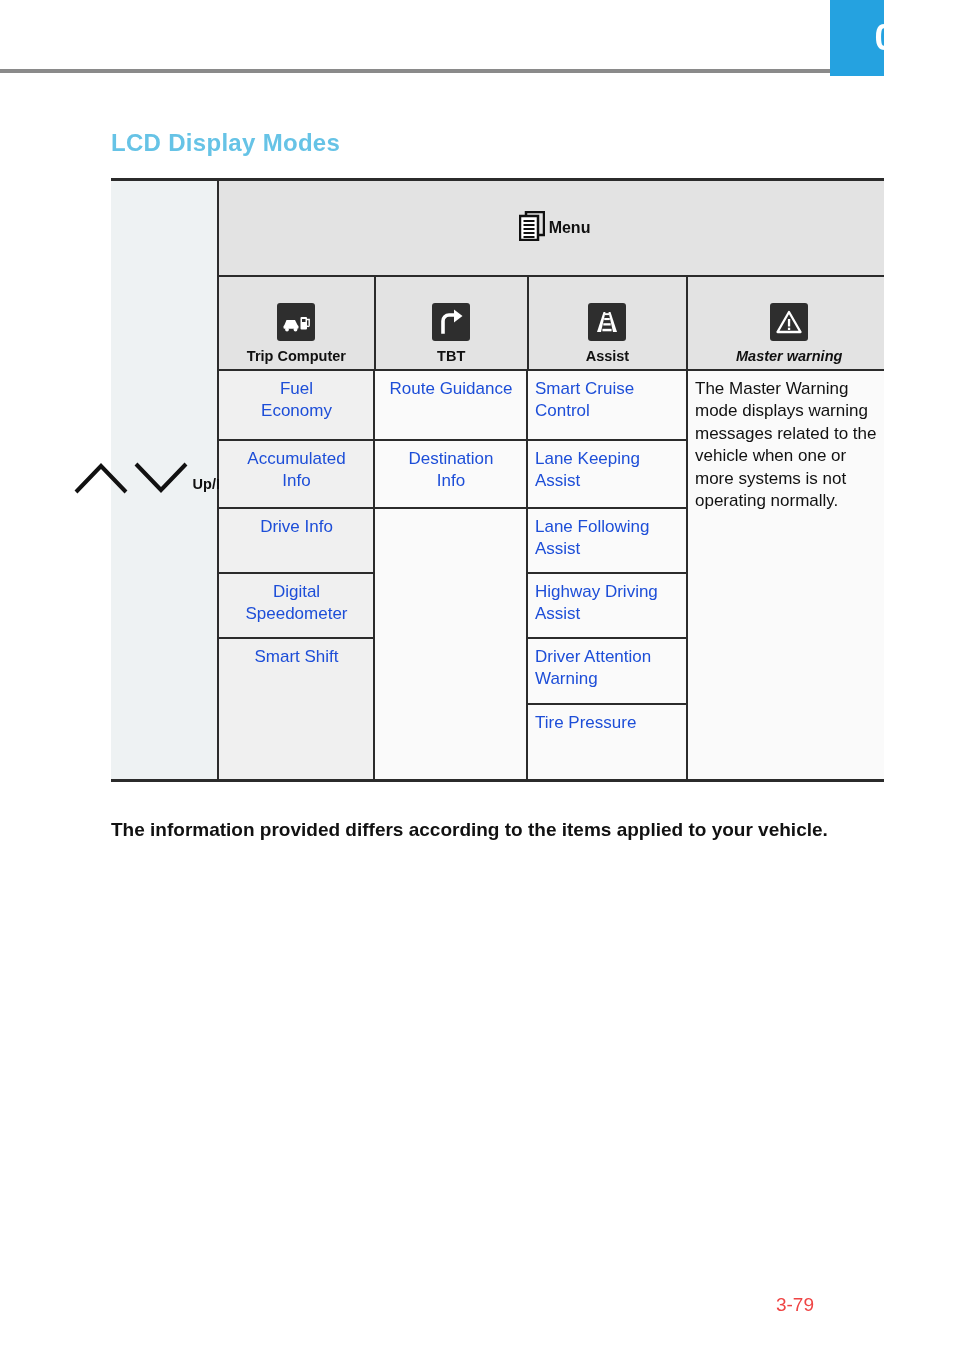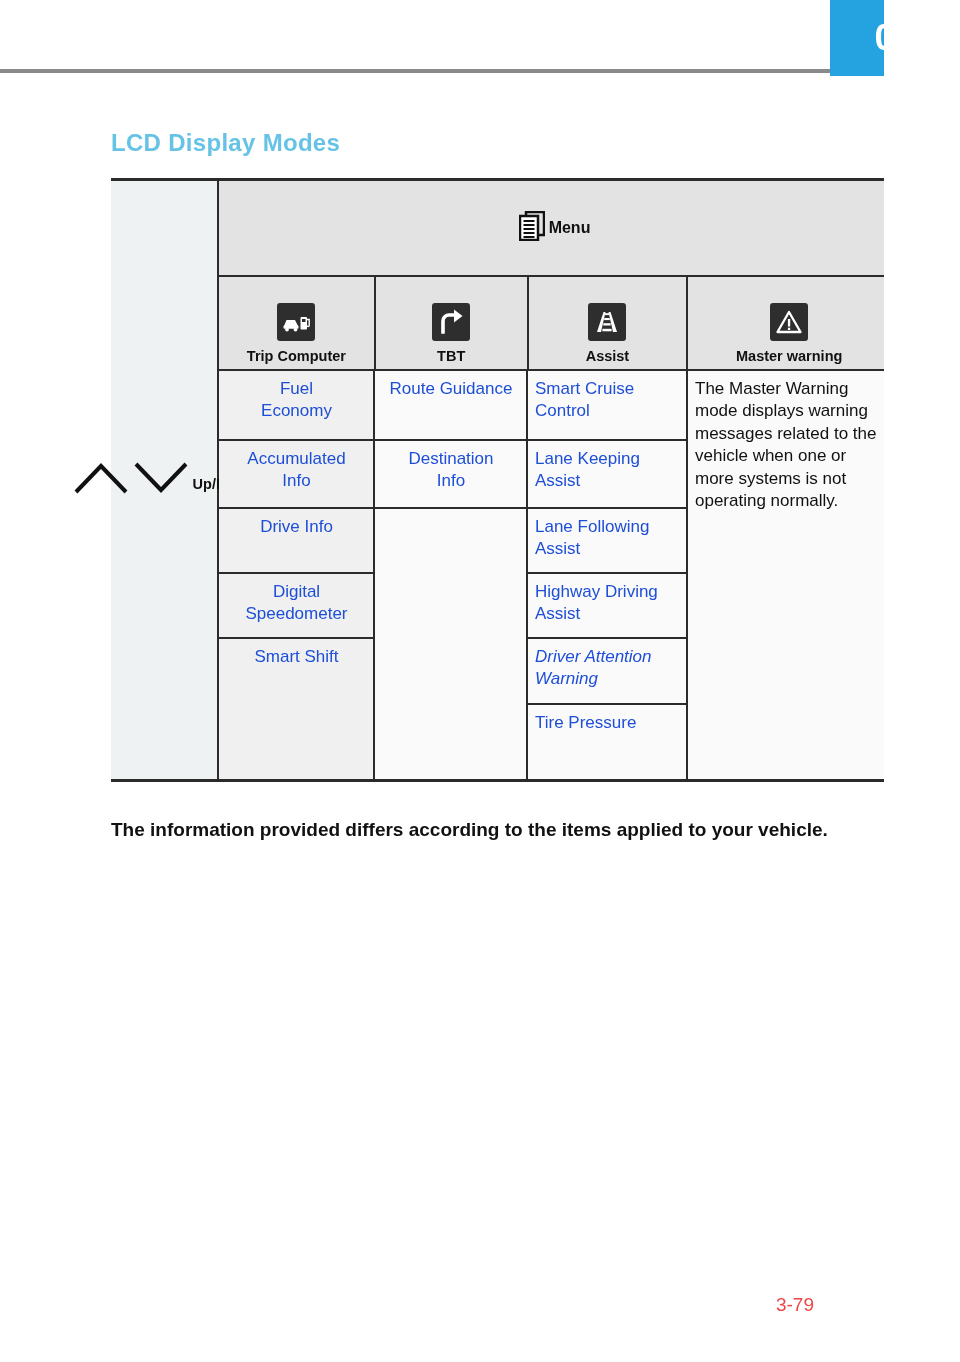--- a/index.html
+++ b/index.html
@@ -109,21 +109,21 @@
   
   .iconrow { display: flex; background: #e3e3e3; height: 94px; }
   .iconcell {
     display: flex;
     flex-direction: column;
     align-items: center;
     justify-content: center;
     border-right: 2px solid #2b2b2b;
     padding-top: 20px;
   }
-  .iconcell:last-child { border-right: none; }
+  .iconcell:last-child { border-right: none; font-style: italic; }
   .iconcell .cap {
     margin-top: 7px;
     font-size: 14.5px;
     font-weight: bold;
     color: #111;
     text-align: center;
     white-space: nowrap;
   }
   .sqicon {
     width: 38px; height: 38px;
@@ -319,21 +319,21 @@
             <div class="bodyrow center plain filler"></div>
           </div>
         </td>
 
         <td>
           <div class="bodycol" style="min-height:408px;">
             <div class="bodyrow left plain" style="height:70px;">Smart Cruise Control</div>
             <div class="bodyrow left plain" style="height:68px;">Lane Keeping Assist</div>
             <div class="bodyrow left plain" style="height:65px;">Lane Following Assist</div>
             <div class="bodyrow left plain" style="height:65px;">Highway Driving Assist</div>
-            <div class="bodyrow left plain" style="height:66px;font-style:italic;">Driver Attention Warning</div>
+            <div class="bodyrow left plain" style="height:66px;">Driver Attention Warning</div>
             <div class="bodyrow left plain filler">Tire Pressure</div>
           </div>
         </td>
 
         <td class="last">
           <div class="bodycol last plain" style="min-height:408px;">
             <div class="master-para">The Master Warning mode displays warning messages related to the vehicle when one or more systems is not operating normally.</div>
           </div>
         </td>
       </tr>

